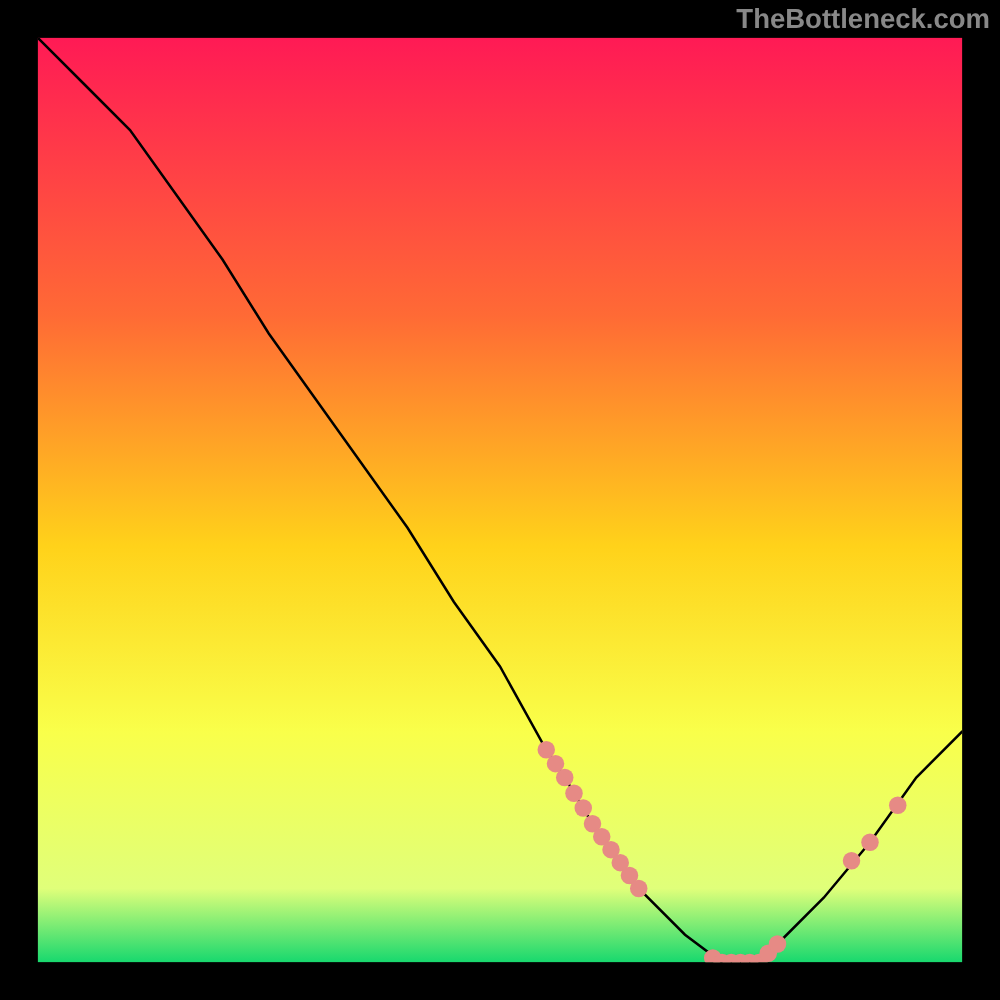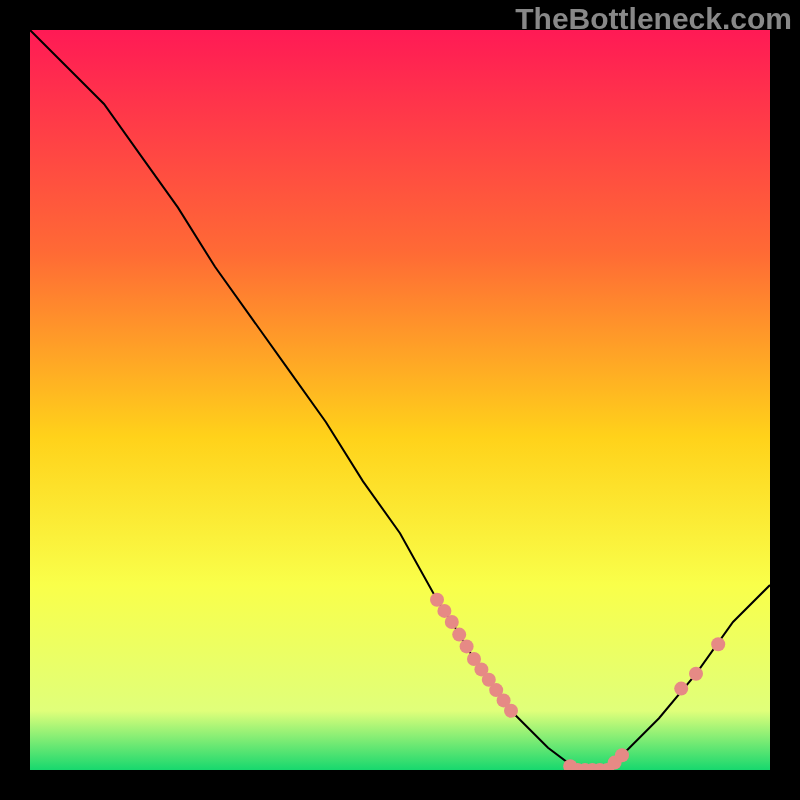--- a/index.html
+++ b/index.html
@@ -9,21 +9,21 @@
     background: #000;
     position: relative;
     overflow: hidden;
   }
   .watermark {
     position: absolute;
     top: 2px;
     right: 8px;
     color: #888;
     font-family: Arial, sans-serif;
-    font-size: 30px;
+    font-size: 22px;
     font-weight: bold;
     z-index: 10;
   }
   .plot-area {
     position: absolute;
     left: 30px;
     top: 30px;
     width: 740px;
     height: 740px;
     overflow: hidden;

